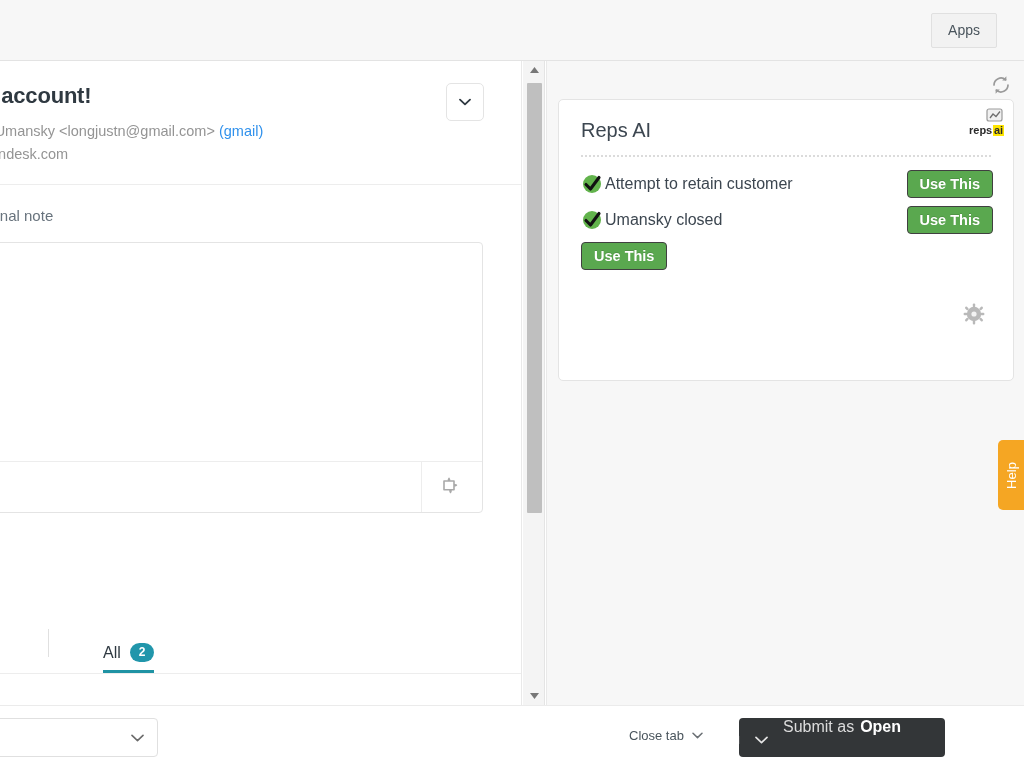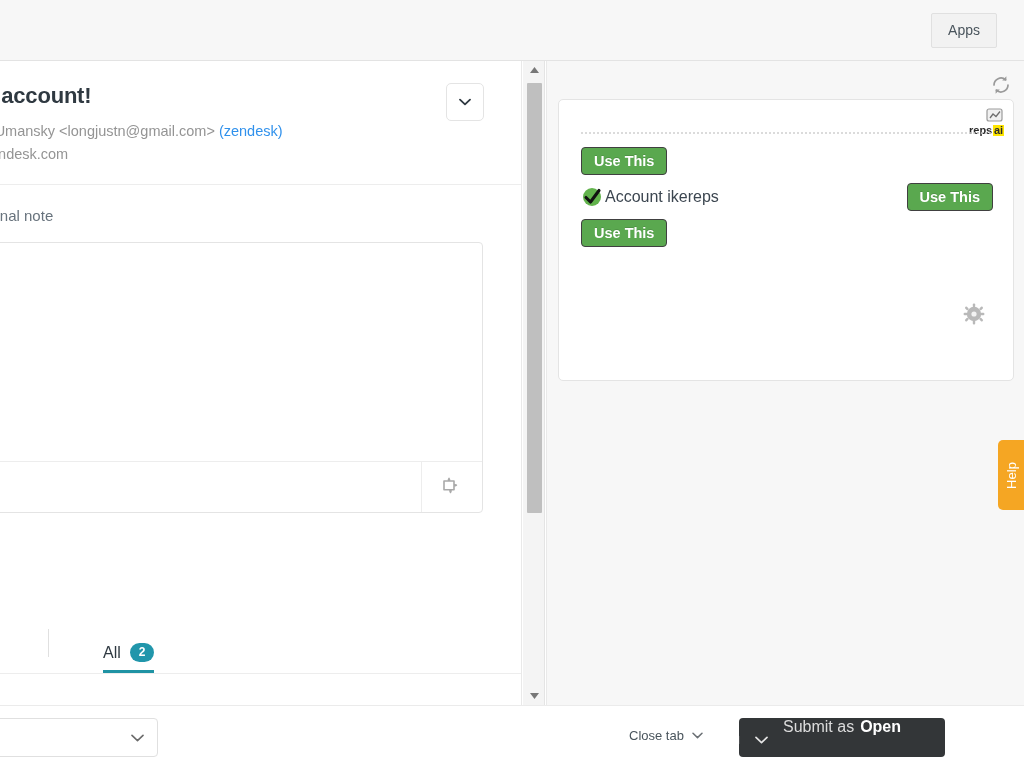--- a/index.html
+++ b/index.html
@@ -200,21 +200,21 @@
   <div class="topbar">
     <div class="apps-btn">Apps</div>
   </div>
 
   <div class="ticket-pane">
 
     <div class="ticket-header">
       <div class="ticket-subject">se my account!</div>
       <div class="ticket-meta">
         <span>Mike Umansky &lt;longjustn@gmail.com&gt;</span>
-        <a href="#">(zendesk)</a>
+        <a href="#">(gmail)</a>
         <span class="line2">ikereps.zendesk.com</span>
       </div>
       <div class="collapse-btn">
         <span>
           <svg width="12" height="8" viewBox="0 0 12 8">
               <path d="M1 1.6 L6 6.4 L11 1.6" stroke="#2f3941" stroke-width="1.8" fill="none" stroke-linecap="round" stroke-linejoin="round"></path>
             </svg>
         </span>
       </div>
     </div>
@@ -266,48 +266,58 @@
       <svg width="22" height="22" viewBox="0 0 22 22">
         <path d="M4 11 a7 7 0 0 1 11.6-5.2" fill="none" stroke="#9a9a9a" stroke-width="1.7" stroke-linecap="round"></path>
         <path d="M18 11 a7 7 0 0 1-11.6 5.2" fill="none" stroke="#9a9a9a" stroke-width="1.7" stroke-linecap="round"></path>
         <path d="M16.4 2.2 L16.4 6.4 L12.2 6.4 Z" fill="#9a9a9a"></path>
         <path d="M5.6 19.8 L5.6 15.6 L9.8 15.6 Z" fill="#9a9a9a"></path>
       </svg>
     </div>
 
     <div class="app-card">
       <div class="card-head">
+        <div class="card-title">Reps AI</div>
         <div class="card-logo">
           <svg width="42" height="36" viewBox="0 0 42 36">
             <rect x="20" y="1" width="15" height="12" rx="2" fill="#f1f1f1" stroke="#9b9b9b" stroke-width="1.2"></rect>
             <path d="M23 10 L26 6 L29 8.5 L33 3.5" fill="none" stroke="#6f6f6f" stroke-width="1.3"></path>
             <rect x="26" y="17" width="11" height="11" fill="#ffe600"></rect>
             <text x="2" y="26" font-family="'Liberation Sans',sans-serif" font-size="11" font-weight="bold" fill="#2b2b2b">reps</text>
             <text x="27" y="26" font-family="'Liberation Sans',sans-serif" font-size="11" font-weight="bold" fill="#2b2b2b">ai</text>
           </svg>
         </div>
       </div>
 
       <div class="dotted-sep"></div>
 
       <div class="suggestions">
 
         <div class="sugg-row">
+          <div class="sugg-left">
+            <span>
+              <svg width="22" height="22" viewBox="0 0 22 22">
+                <circle cx="11" cy="11" r="9" fill="#62b34c"></circle>
+                <path d="M5 11.5 L9.5 16 L18 4.5" fill="none" stroke="#111" stroke-width="3.1" stroke-linecap="round" stroke-linejoin="round"></path>
+              </svg>
+            </span>
+            <span class="sugg-text">Attempt to retain customer</span>
+          </div>
           <div class="use-btn">Use This</div>
         </div>
 
         <div class="sugg-row">
           <div class="sugg-left">
             <span>
               <svg width="22" height="22" viewBox="0 0 22 22">
                 <circle cx="11" cy="11" r="9" fill="#62b34c"></circle>
                 <path d="M5 11.5 L9.5 16 L18 4.5" fill="none" stroke="#111" stroke-width="3.1" stroke-linecap="round" stroke-linejoin="round"></path>
               </svg>
             </span>
-            <span class="sugg-text">Account ikereps</span>
+            <span class="sugg-text">Umansky closed</span>
           </div>
           <div class="use-btn">Use This</div>
         </div>
 
         <div class="sugg-row">
           <div class="use-btn">Use This</div>
         </div>
 
       </div>
 

